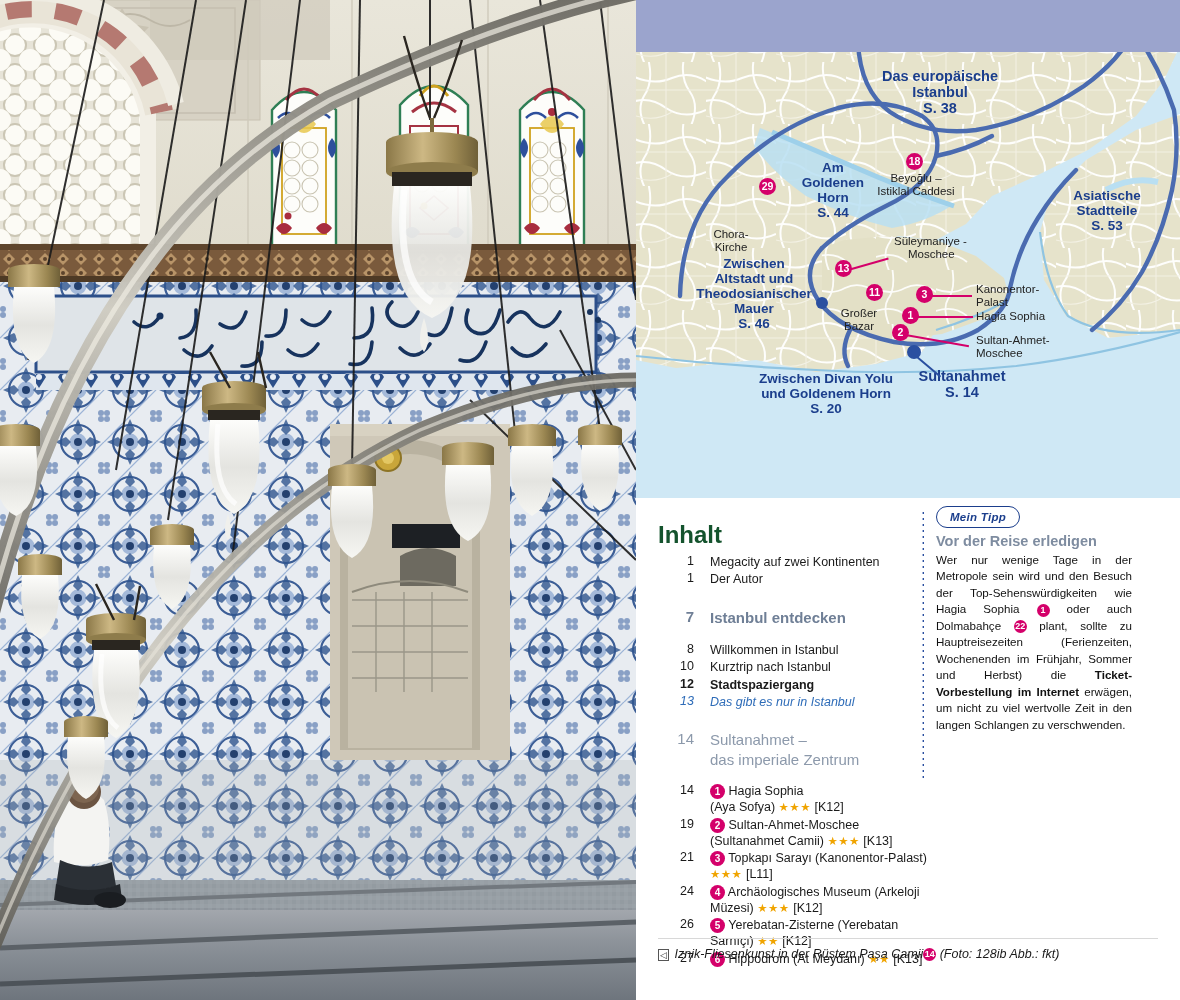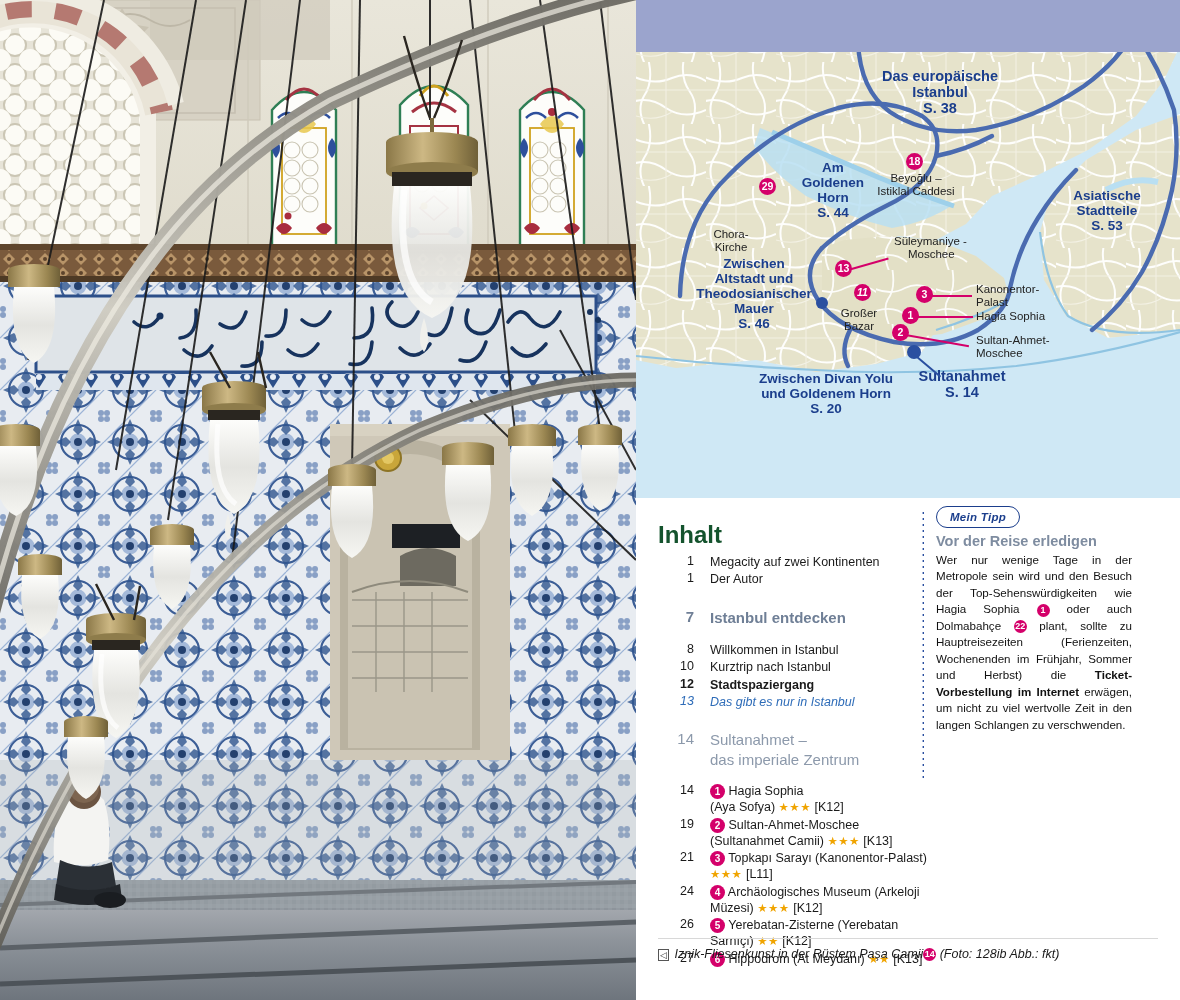--- a/index.html
+++ b/index.html
@@ -509,21 +509,21 @@
 
       <div class="leader" style="left:212px;top:269px;width:42px;transform:rotate(-16deg);"></div>
       <div class="leader" style="left:294px;top:295px;width:42px;"></div>
       <div class="leader" style="left:281px;top:316px;width:56px;"></div>
       <div class="leader" style="left:264px;top:333px;width:70px;transform:rotate(10deg);"></div>
       <div class="leader" style="left:274px;top:350px;width:40px;transform:rotate(40deg);background:#2a4fa0;"></div>
 
       <div class="mapbadge" style="left:86px;top:178px;margin-left:37px;">29</div>
       <div class="mapbadge" style="left:270px;top:153px;">18</div>
       <div class="mapbadge" style="left:199px;top:260px;">13</div>
-      <div class="mapbadge" style="left:218px;top:284px;font-style:italic;">11</div>
+      <div class="mapbadge" style="left:230px;top:284px;">11</div>
       <div class="mapbadge" style="left:280px;top:286px;">3</div>
       <div class="mapbadge" style="left:266px;top:307px;">1</div>
       <div class="mapbadge" style="left:256px;top:324px;">2</div>
 
       <div class="poi-label" style="left:62px;top:196px;width:66px;margin-top:32px;">
         <span>Chora-</span><br>
         <span>Kirche</span>
       </div>
       <div class="poi-label" style="left:228px;top:172px;width:104px;">
         <span>Beyoğlu –</span><br>

